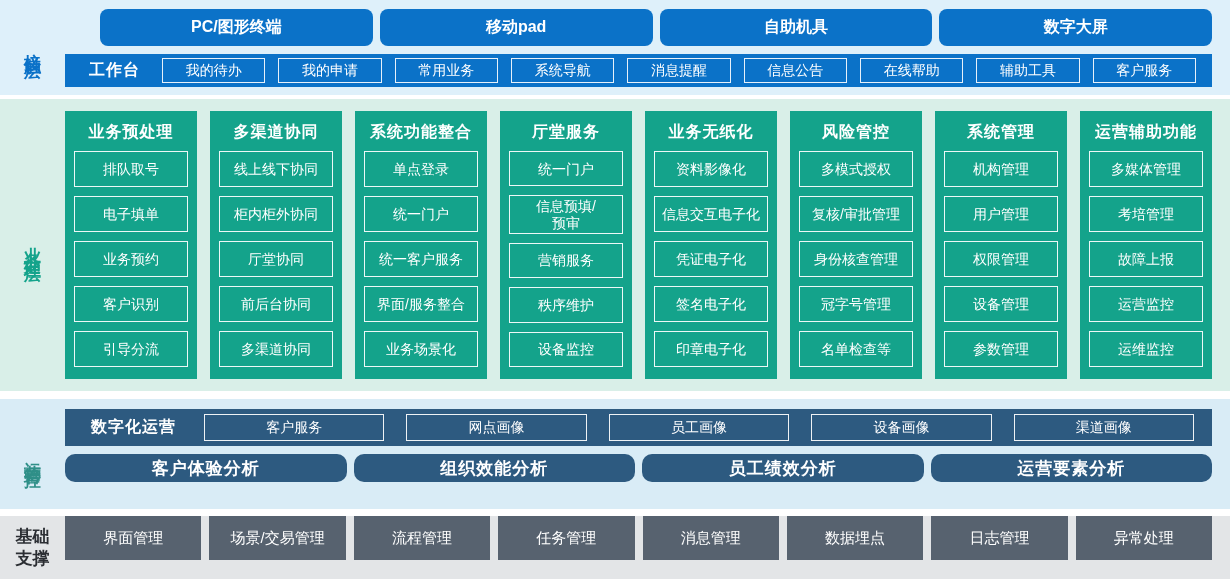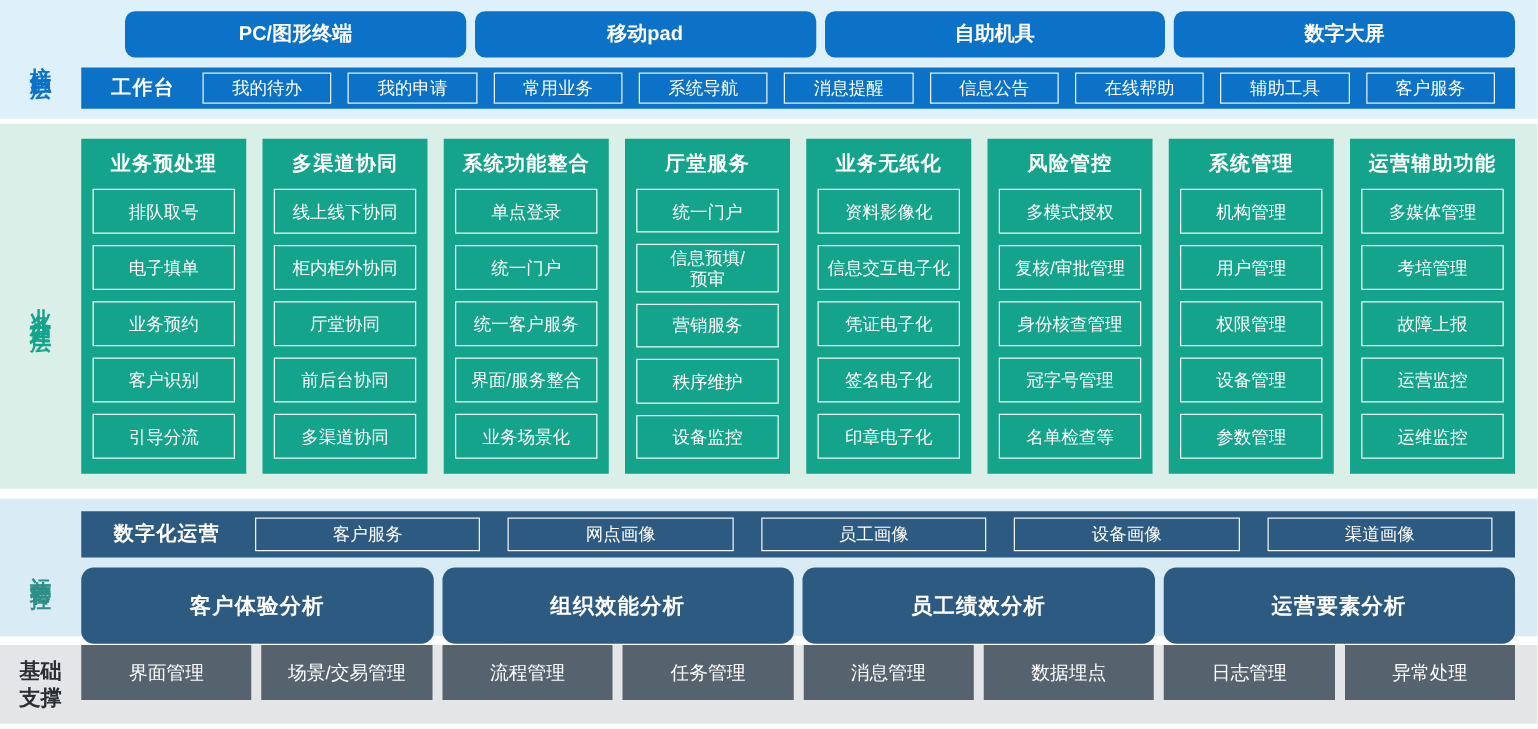--- a/index.html
+++ b/index.html
@@ -64,21 +64,21 @@
     margin-top: 10px; height: 37px; background: #2d5a80;
     display: flex; align-items: center; padding: 0 18px 0 26px;
   }
   .digital-label { color: #fff; font-size: 16px; font-weight: bold; flex: none; margin-right: 28px; letter-spacing: 1px; }
   .digital-items { flex: 1; display: flex; gap: 22px; }
   .portrait-item {
     flex: 1; height: 27px; border: 1px solid rgba(255,255,255,0.92);
     color: #fff; font-size: 14px;
     display: flex; align-items: center; justify-content: center;
   }
-  .analysis-row { display: flex; gap: 7px; margin-top: 8px; height: 61px; }
+  .analysis-row { display: flex; gap: 7px; margin-top: 8px; height: 28px; }
   .analysis-box {
     flex: 1; background: #2d5a80; border-radius: 10px; color: #fff;
     font-size: 17px; font-weight: bold; letter-spacing: 1px;
     display: flex; align-items: center; justify-content: center;
   }
 
   
   .band-foundation { height: 63px; background: #e3e5e7; margin-top: 7px; }
   .corner-label {
     width: 2.4em; font-size: 17px; font-weight: bold; color: #2b2e33;

